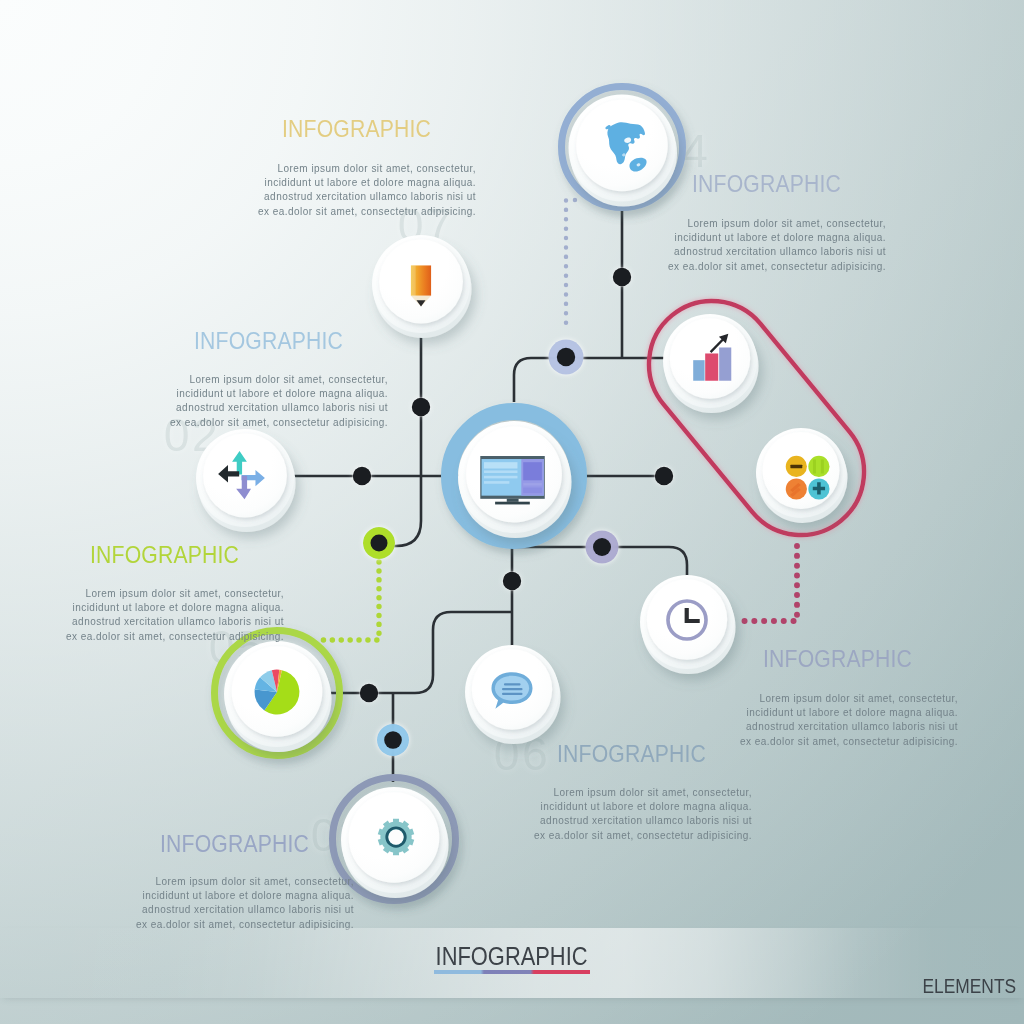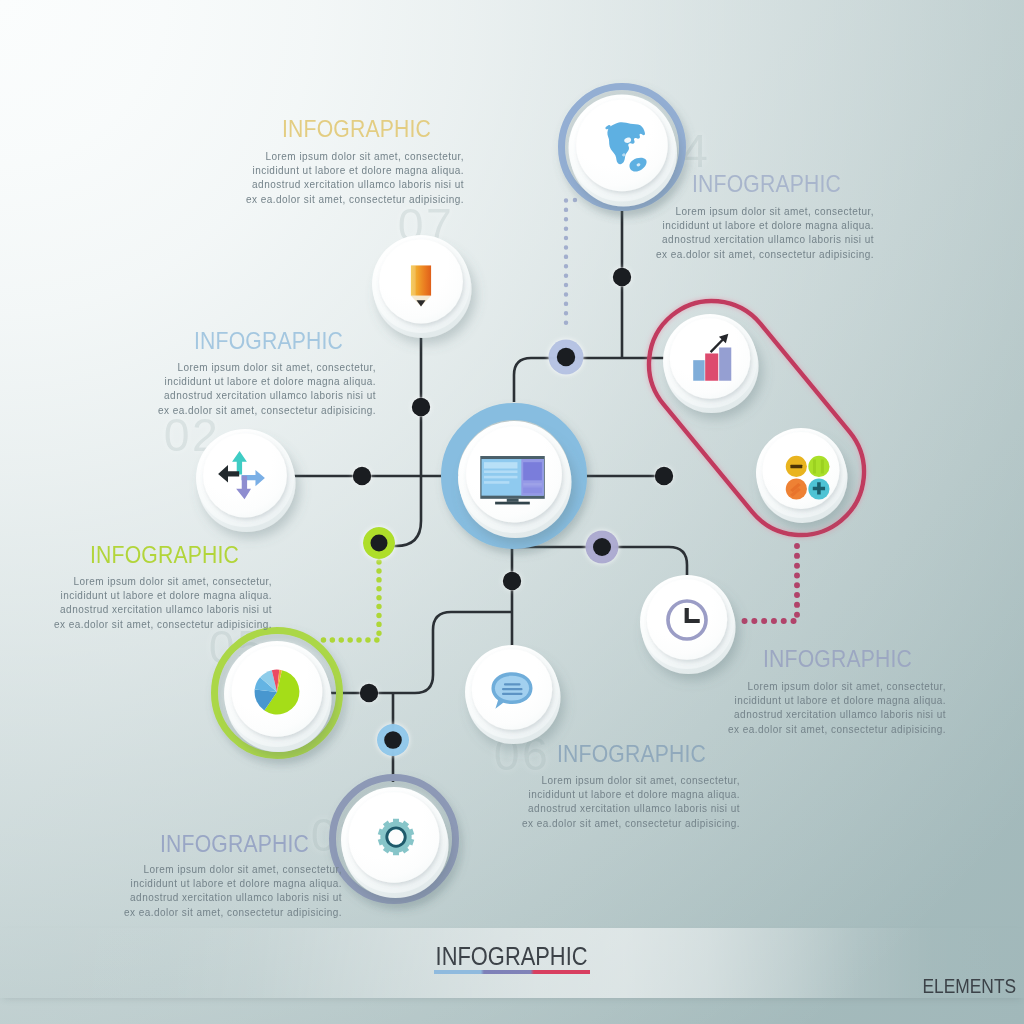--- a/index.html
+++ b/index.html
@@ -6,21 +6,21 @@
   body{width:1024px;height:1024px;overflow:hidden;font-family:"Liberation Sans",sans-serif;}
   #stage{position:relative;width:1024px;height:1024px;overflow:hidden;
     background:
       radial-gradient(128% 128% at 0% 0%, #fbfdfd 0%, rgba(252,254,254,0.95) 12%, rgba(252,254,254,0.88) 24%, rgba(252,254,254,0.76) 36%, rgba(252,254,254,0.62) 48%, rgba(252,254,254,0.46) 60%, rgba(252,254,254,0.31) 72%, rgba(252,254,254,0.17) 84%, rgba(252,254,254,0.06) 94%, rgba(252,254,254,0) 100%),
       linear-gradient(135deg, #b4c6c7 0%, #b0c3c4 40%, #a8bdbe 70%, #a1b8ba 100%);
   }
   svg.layer{position:absolute;left:0;top:0;width:1024px;height:1024px;overflow:visible;}
   .txtblock{position:absolute;left:0;top:0;}
   .ttl{font-size:24.6px;letter-spacing:0.2px;font-weight:400;margin:0;line-height:25px;white-space:nowrap;}
   .ttl span{display:inline-block;transform:scaleX(0.861);transform-origin:center;}
-  .bdy{margin:4px;font-size:10px;line-height:12px;color:#74838a;font-weight:400;white-space:nowrap;letter-spacing:0.46px;}
+  .bdy{margin:16px;font-size:10px;line-height:12px;color:#74838a;font-weight:400;white-space:nowrap;letter-spacing:0.46px;}
 
   #footer{position:absolute;left:0;top:928px;width:1024px;height:76px;}
   #footer .fbar{position:absolute;left:0;top:0;width:1024px;height:70px;
     background:linear-gradient(90deg,
       rgba(255,255,255,0) 0%, rgba(255,255,255,0.02) 16%, rgba(255,255,255,0.10) 25%,
       rgba(255,255,255,0.26) 34%, rgba(255,255,255,0.42) 44%, rgba(255,255,255,0.53) 53%,
       rgba(255,255,255,0.56) 61%, rgba(255,255,255,0.48) 69%, rgba(255,255,255,0.30) 77%,
       rgba(255,255,255,0.12) 84%, rgba(255,255,255,0.02) 91%, rgba(255,255,255,0) 100%);
     box-shadow:0 3px 7px -3px rgba(80,100,105,0.22);
   }

